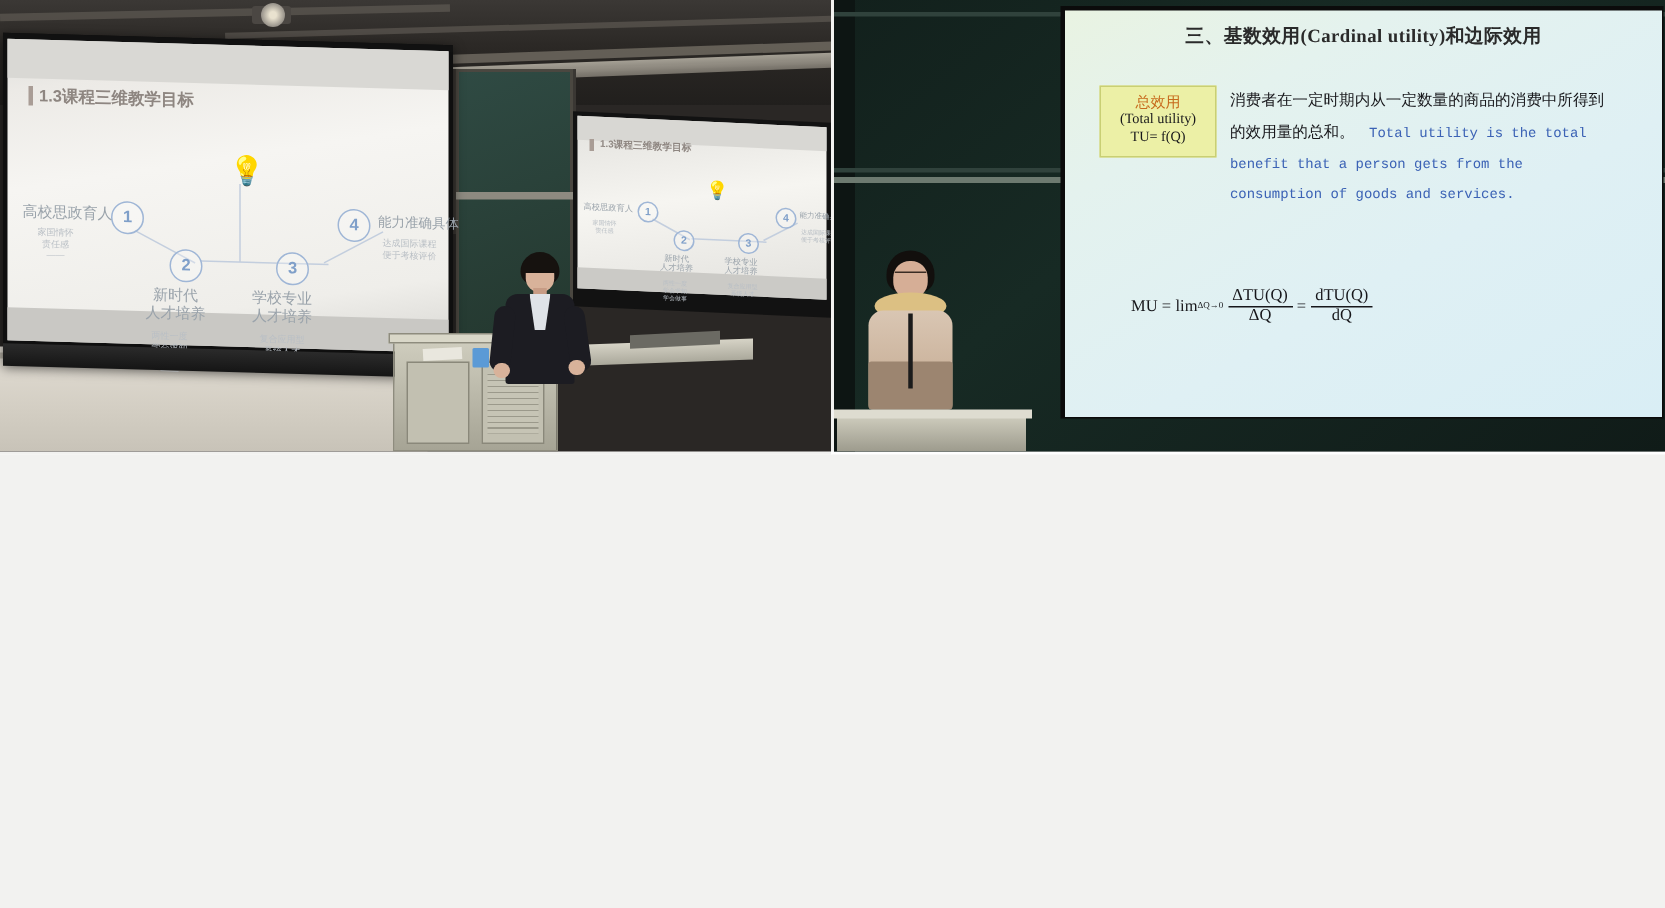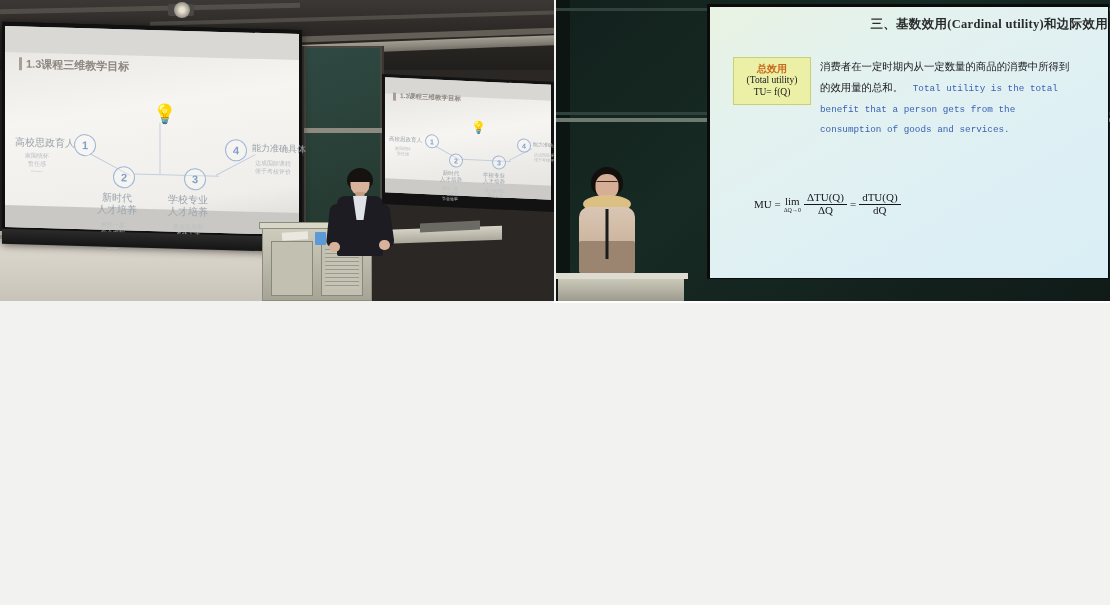--- a/index.html
+++ b/index.html
@@ -141,40 +141,40 @@
   #p2 .bb-frame-left { position:absolute; left:0; top:0; width:14px; height:100%; background:#0d1513;}
   #p2 .screen {
     position:absolute; left:151px; top:4px; right:1px; bottom:22px;
     background:#0b0b0b; padding:3px;
   }
   #p2 .slidebody {
     position:absolute; inset:3px 1px 1px 3px;
     background:linear-gradient(150deg,#e9f3e2 0%,#e4f2ee 25%,#dff0f4 60%,#d9eef5 100%);
     overflow:hidden;
   }
-  #p2 .s-title { position:absolute; left:0; right:0; top:9px; text-align:right; font-family:"Liberation Serif",serif;
+  #p2 .s-title { position:absolute; left:0; right:0; top:9px; text-align:center; font-family:"Liberation Serif",serif;
      font-size:12.5px; font-weight:700; color:#2a2a2a; letter-spacing:.3px;}
   #p2 .s-sub { position:absolute; left:0; right:0; top:26px; text-align:center; font-family:"Liberation Sans",sans-serif;
      font-size:10.5px; font-weight:700; color:#111;}
   #p2 .ybox {
     position:absolute; background:#ecf0a6; border:1px solid #c9cf74;
     display:flex; flex-direction:column; align-items:center; justify-content:center;
     font-family:"Liberation Serif",serif; line-height:1.25; text-align:center;
   }
-  #p2 .ybox .cn { color:#c76a1c; font-weight:700; font-size:10px;}
+  #p2 .ybox .cn { color:#c76a1c; font-weight:400; font-size:10px;}
   #p2 .ybox .en { color:#16161a; font-size:9.5px;}
   #p2 .ptext { position:absolute; font-family:Liberation Mono, monospace; line-height:1.3; }
   #p2 .ptext .cn { color:#18181c; font-size:10.4px; font-weight:500;}
   #p2 .ptext .en { color:#3b62b5; font-size:9.3px;}
   #p2 .formula { position:absolute; font-family:"Liberation Serif",serif; color:#16161a;
      font-size:11px; display:flex; align-items:center; gap:3px;}
   #p2 .frac { display:inline-flex; flex-direction:column; align-items:center; line-height:1.05;}
   #p2 .frac .num { border-bottom:1px solid #16161a; padding:0 3px; }
   #p2 .frac .den { padding:0 3px; }
-  #p2 .lim { display:inline-flex; flex-direction:column; align-items:center; line-height:1;}
+  #p2 .lim { display:inline-flex; flex-direction:row; align-items:center; line-height:1;}
   #p2 .lim .sm { font-size:6px; }
   
   #p2 .person2 { position:absolute; left:16px; top:167px; width:70px; height:120px; }
   #p2 .person2 .hair2 { position:absolute; left:50%; transform:translateX(-50%); top:0; width:32px; height:28px; background:#120f0d; border-radius:16px 16px 10px 10px;}
   #p2 .person2 .face2 { position:absolute; left:50%; transform:translateX(-50%); top:7px; width:23px; height:25px; background:#d6ae96; border-radius:11px;}
   #p2 .person2 .glass { position:absolute; left:50%; transform:translateX(-50%); top:14px; width:21px; height:6px; border-top:1.3px solid #3a2c24;}
   #p2 .person2 .fur { position:absolute; left:50%; transform:translateX(-50%); top:28px; width:48px; height:18px; background:#dcc083; border-radius:50%;}
   #p2 .person2 .coat { position:absolute; left:50%; transform:translateX(-50%); top:40px; width:56px; height:66px; background:linear-gradient(180deg,#d9c6b3,#c3a88f); border-radius:10px 10px 3px 3px;}
   #p2 .person2 .coat-dk { position:absolute; left:50%; transform:translateX(-50%); top:74px; width:56px; height:32px; background:#9c8570; border-radius:2px;}
   #p2 .person2 .mic { position:absolute; left:50%; transform:translateX(-50%); top:42px; width:3px; height:50px; background:#1b1b1b;}

